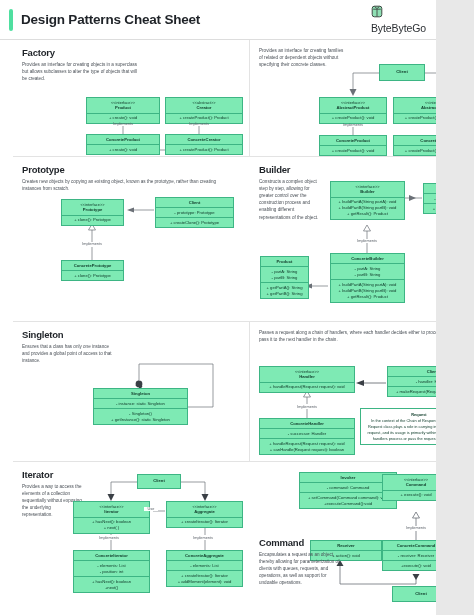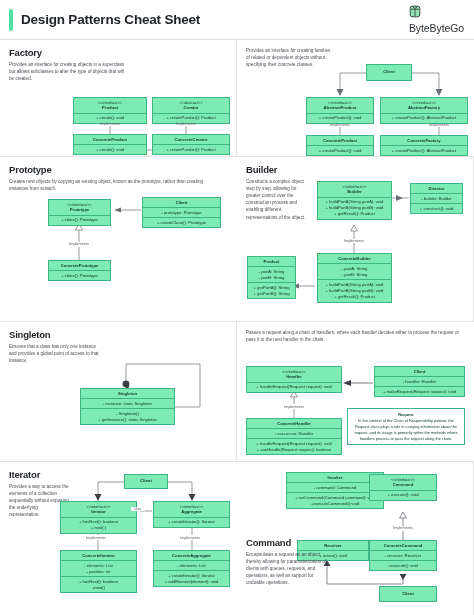--- a/index.html
+++ b/index.html
@@ -2,21 +2,21 @@
 <html><head>
 <meta charset="utf-8">
 <style>
   * { box-sizing: border-box; margin: 0; padding: 0; }
   html, body {
     width: 474px; height: 615px;
     background: #e8e8e8;
     font-family: "Liberation Sans", sans-serif;
   }
   .sheet {
-    width: 474px; height: 615px;
+    width: 436px; height: 615px;
     background: #ffffff;
     display: flex; flex-direction: column;
     overflow: hidden;
     position: relative;
   }
 
   
   .header {
     height: 40px; flex: 0 0 40px;
     display: flex; align-items: center;
@@ -35,20 +35,21 @@
   .brand { margin-left: auto; display: flex; align-items: flex-start; gap: 4px; flex-direction: column; }
   .brand-logo { width: 12px; height: 13px; display: block; }
   .brand-name { font-size: 10.5px; color: #2b2f33; letter-spacing: -0.1px; }
 
   
   .grid {
     flex: 1 1 auto;
     display: grid;
     grid-template-columns: 237px 237px;
     grid-template-rows: 117px 165px 140px 153px;
+    padding-left: 13px;
   }
   .cell {
     position: relative;
     padding: 7px 8px 4px 9px;
     border-right: 1px solid #e3e3e3;
     border-bottom: 1px solid #e3e3e3;
     overflow: hidden;
   }
   .cell.nr { border-right: none; }
   .cell.nb { border-bottom: none; }

